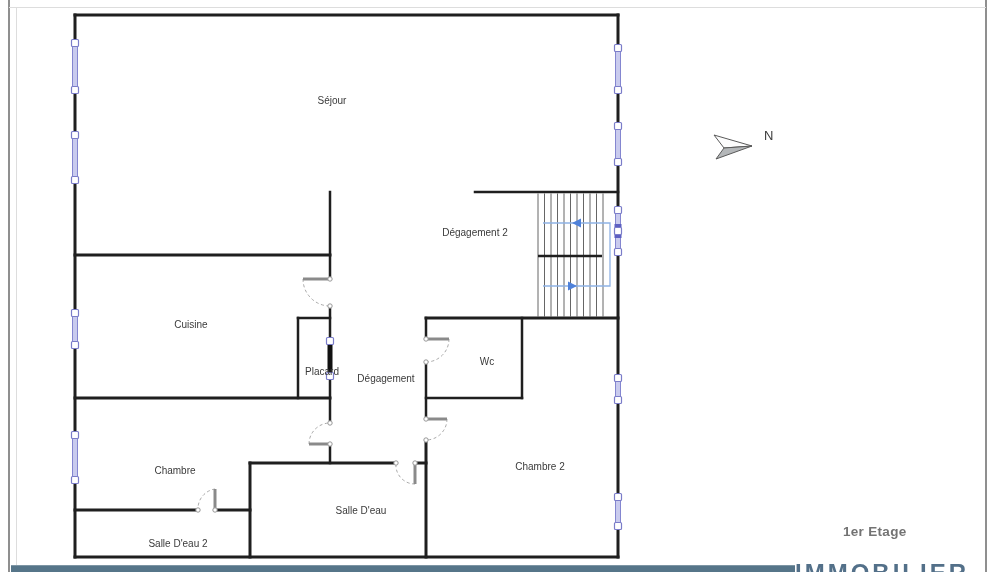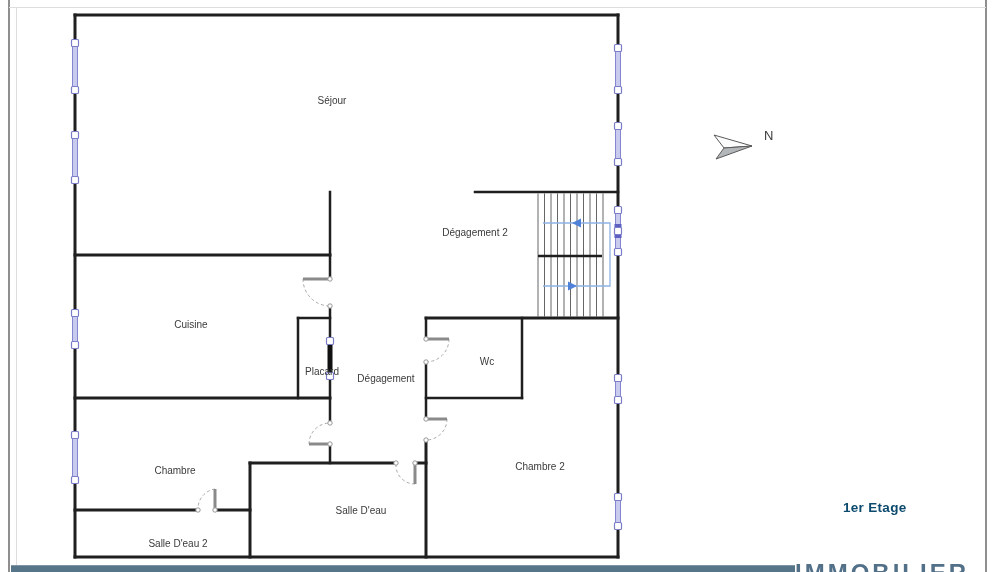--- a/index.html
+++ b/index.html
@@ -2,21 +2,21 @@
 <html><head>
 <meta charset="utf-8">
 <style>
   html,body{margin:0;padding:0;background:#ffffff;}
   body{font-family:"Liberation Sans",sans-serif;width:1000px;height:572px;overflow:hidden;}
   #page{position:relative;width:1000px;height:572px;background:#ffffff;overflow:hidden;}
   #plan-svg{position:absolute;left:0;top:0;}
   .frame{position:absolute;background:#8f8f8f;}
   .frame-light{position:absolute;background:#dddddd;}
   #north-label{position:absolute;left:764px;top:128px;font-size:13px;color:#3c3c3c;}
-  #floor-label{position:absolute;left:843px;top:500px;width:120px;font-size:13.5px;font-weight:600;color:#0c4a6e;letter-spacing:.3px;}
+  #floor-label{position:absolute;left:843px;top:524px;width:120px;font-size:13.5px;font-weight:600;color:#737373;letter-spacing:.3px;}
   #footer-bar{position:absolute;left:11px;top:565px;width:784px;height:7px;background:#567589;border-top:1px solid #7d95a4;}
   #watermark-clip{position:absolute;left:795px;top:559px;width:190px;height:13px;overflow:hidden;}
   #watermark-text{font-size:24px;font-weight:700;letter-spacing:3px;color:#537089;line-height:24px;margin-top:2px;white-space:nowrap;}
 </style>
 </head>
 <body>
 
 <div id="page">
   <div class="frame" style="left:8px;top:0;width:2px;height:572px"></div>
   <div class="frame" style="left:985px;top:0;width:2px;height:572px"></div>

